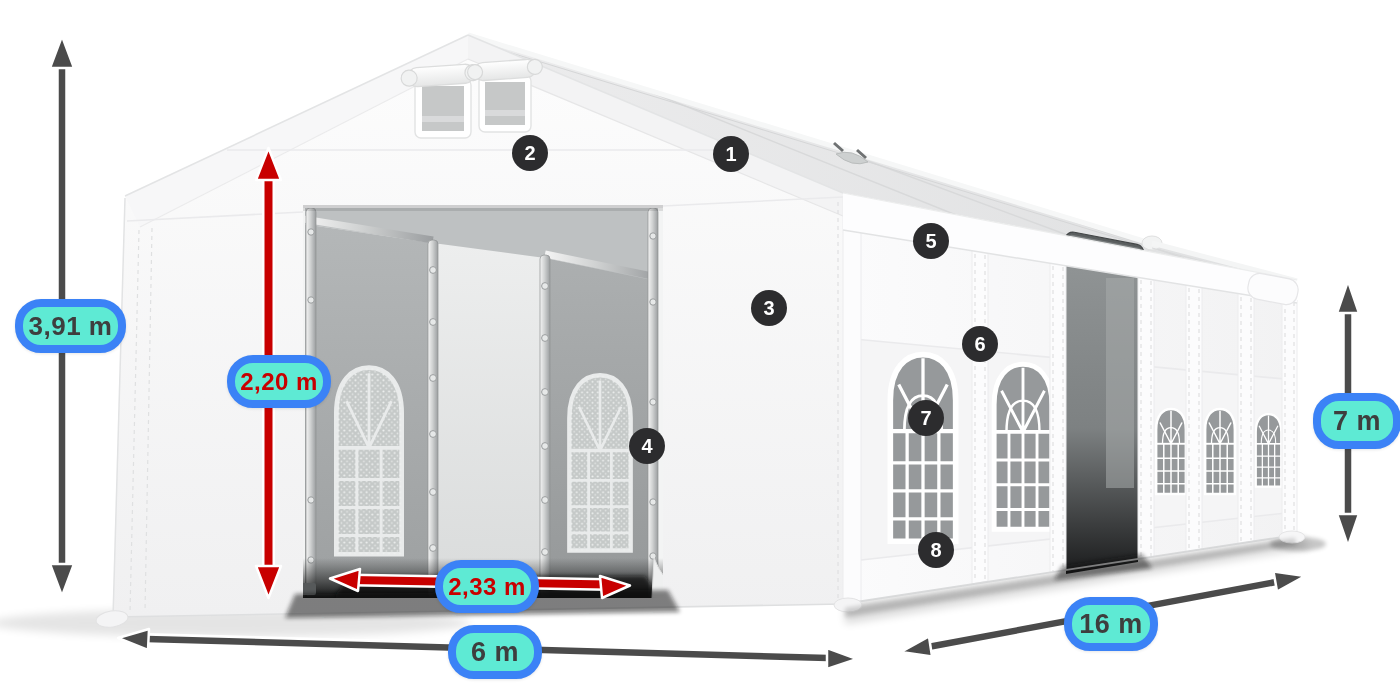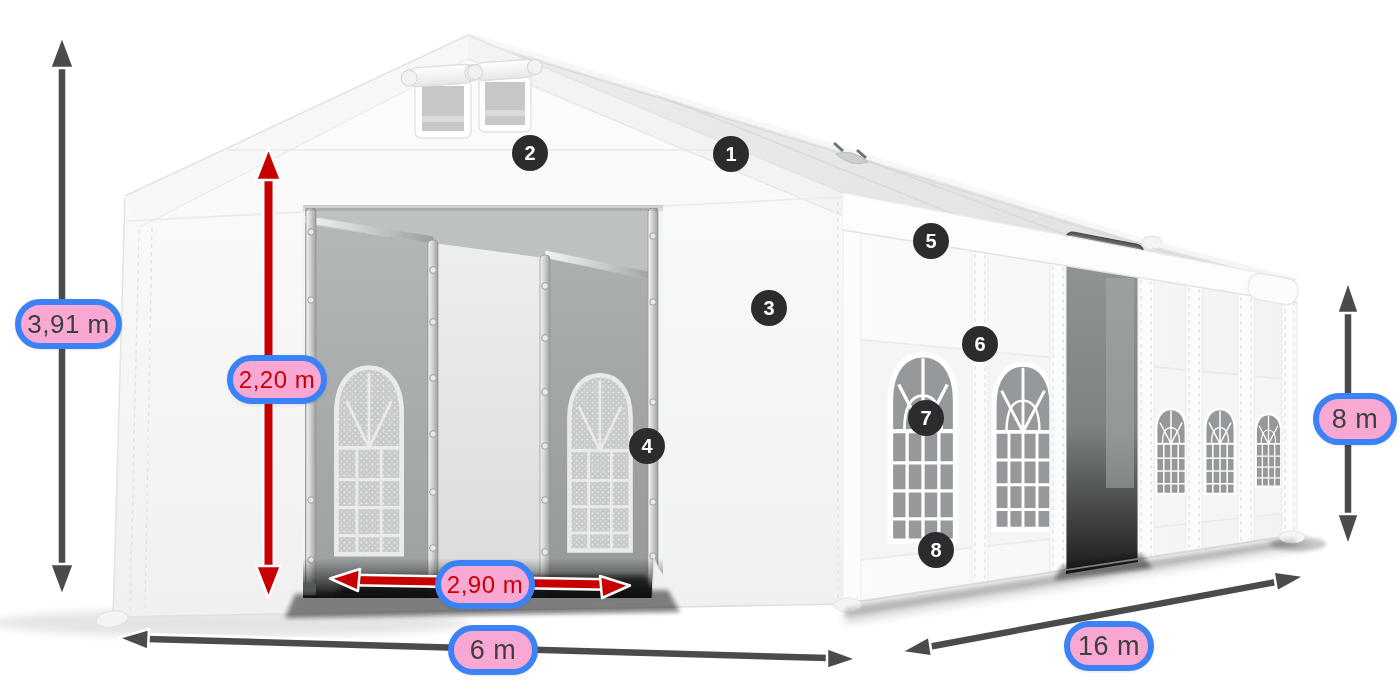--- a/index.html
+++ b/index.html
@@ -1,21 +1,21 @@
 <!DOCTYPE html>
 <html><head>
 <meta charset="utf-8">
 <style>
   html,body{margin:0;padding:0;background:#ffffff;}
   .stage{position:relative;width:1400px;height:700px;background:#ffffff;overflow:hidden;
          font-family:"Liberation Sans","DejaVu Sans",sans-serif;}
   .stage svg{position:absolute;left:0;top:0;}
   .pill{position:absolute;display:flex;align-items:center;justify-content:center;
-        background:#f9a8d4;border:6px solid #3b82f6;border-radius:26px;
-        font-weight:normal;color:#3e3e3e;font-size:27px;letter-spacing:.5px;
+        background:#5eead4;border:8px solid #3b82f6;border-radius:26px;
+        font-weight:bold;color:#3e3e3e;font-size:27px;letter-spacing:.5px;
         box-shadow:0 1px 3px rgba(0,0,0,.10);white-space:nowrap;}
   .pill.red{color:#c80000;font-size:24px;}
   .badge{position:absolute;width:36px;height:36px;border-radius:50%;background:#2c2c2e;
          color:#ffffff;font-weight:bold;font-size:20px;display:flex;align-items:center;
          justify-content:center;}
   
   .strap{fill:#fcfcfd;stroke:#ececee;stroke-width:1;}
   .stitch{stroke:#dfe0e1;stroke-width:1.2;stroke-dasharray:4 4;fill:none;}
   .seam{stroke:#eaeaec;stroke-width:1.6;fill:none;}
   .gheadfill{fill:#4b4b4b;stroke:#ffffff;stroke-width:2.5;stroke-linejoin:round;}
@@ -316,24 +316,24 @@
   <g>
     <line x1="1348" y1="303" x2="1348" y2="525" stroke="#ffffff" stroke-width="12"></line>
     <line x1="1348" y1="303" x2="1348" y2="525" stroke="#4b4b4b" stroke-width="6.5"></line>
     <polygon class="gheadfill" points="1348,281 1337,313 1359,313"></polygon>
     <polygon class="gheadfill" points="1348,546 1337,514 1359,514"></polygon>
   </g>
 </svg>
 
 <div class="pill" style="left:15px;top:299px;width:95px;height:38px;font-size:26px;">3,91 m</div>
 <div class="pill red" style="left:227px;top:355px;width:88px;height:37px;">2,20 m</div>
-<div class="pill red" style="left:435px;top:560px;width:88px;height:37px;">2,90 m</div>
+<div class="pill red" style="left:435px;top:560px;width:88px;height:37px;">2,33 m</div>
 <div class="pill" style="left:448px;top:625px;width:78px;height:38px;">6 m</div>
-<div class="pill" style="left:1064px;top:621px;width:78px;height:38px;">16 m</div>
-<div class="pill" style="left:1313px;top:393px;width:72px;height:40px;">8 m</div>
+<div class="pill" style="left:1064px;top:597px;width:78px;height:38px;">16 m</div>
+<div class="pill" style="left:1313px;top:393px;width:72px;height:40px;">7 m</div>
 
 <div class="badge" style="left:713px;top:136px;">1</div>
 <div class="badge" style="left:512px;top:135px;">2</div>
 <div class="badge" style="left:751px;top:290px;">3</div>
 <div class="badge" style="left:629px;top:428px;">4</div>
 <div class="badge" style="left:913px;top:223px;">5</div>
 <div class="badge" style="left:962px;top:326px;">6</div>
 <div class="badge" style="left:908px;top:400px;">7</div>
 <div class="badge" style="left:918px;top:532px;">8</div>
 

